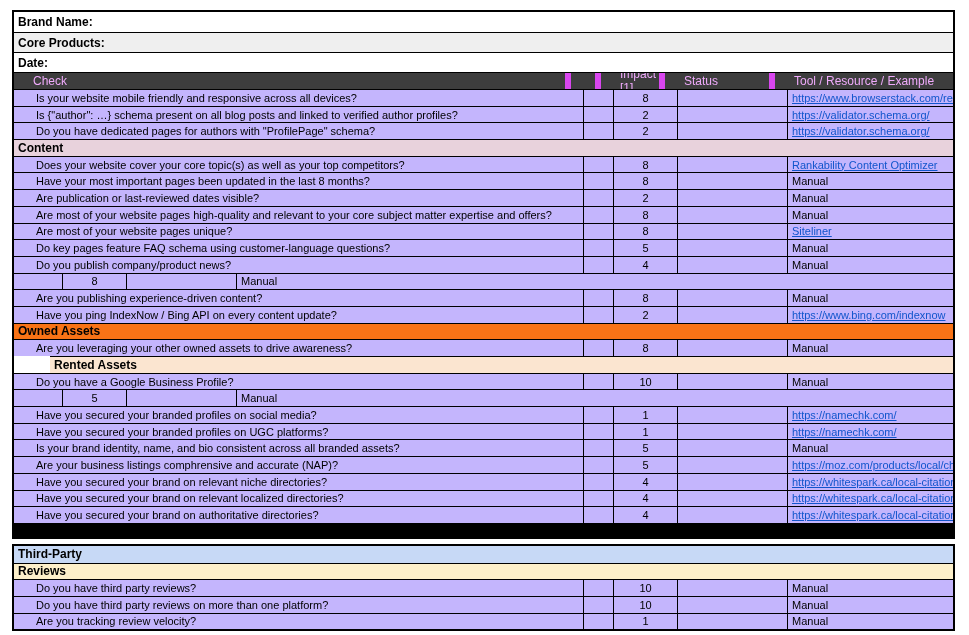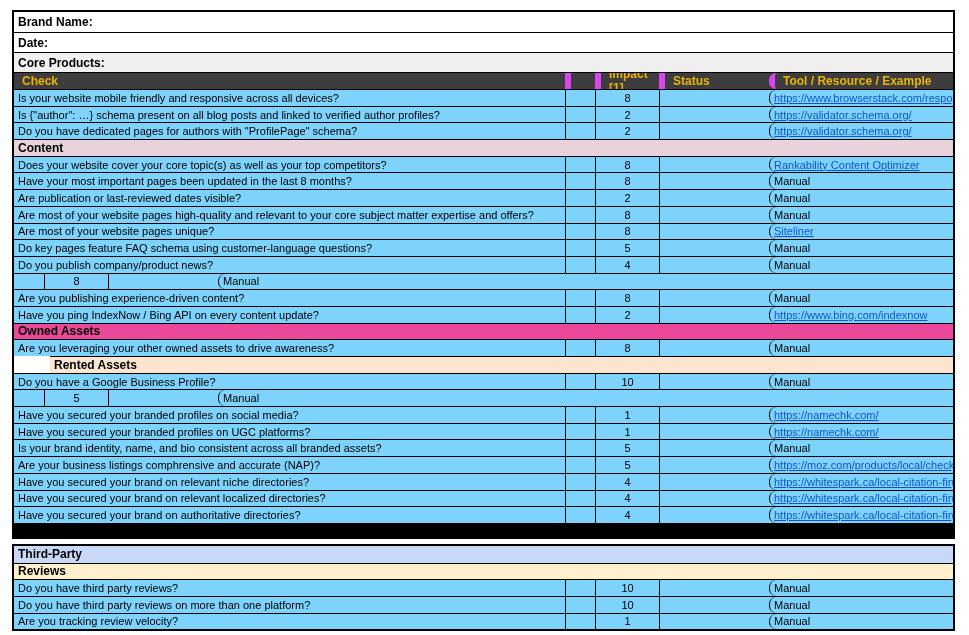--- a/index.html
+++ b/index.html
@@ -5,59 +5,59 @@
   * { margin:0; padding:0; box-sizing:border-box; }
   html,body { width:969px; height:635px; background:#ffffff; overflow:hidden;
               font-family:"Liberation Sans", sans-serif; }
   .sheet { position:absolute; left:12px; top:10px; width:943px; }
   .block { border:2px solid #000; background:#fff; }
   .spacer { height:5px; background:#fff; }
   .row { display:flex; align-items:stretch; }
   .row + .row { border-top:1px solid #000; }
   .field-row { height:20px; }
   .header-row { height:17px; background:#3d3d3d; }
-  .item-row { height:16.7px; background:#7dd3fc; }
+  .item-row { height:16.7px; background:#c4b5fd;padding-left:18px; }
   .section-row { height:16.7px; }
   .black-row { height:14px; background:#000; }
   .cell { height:100%; display:flex; align-items:center; overflow:hidden; }
   .item-row .cell + .cell { border-left:1px solid #000; }
   .header-row .cell + .cell { border-left:6px solid #d946ef; }
   .c-check { width:551px; }
   .c-gap   { width:30px; }
   .c-impact{ width:64px; justify-content:center; }
   .c-status{ width:110px; }
-  .c-tool  { flex:1;border-radius:7px; }
+  .c-tool  { flex:1; }
   .full { width:100%; }
   .bold-label { font-size:12px; font-weight:bold; color:#000; padding-left:4px; white-space:nowrap; }
-  .header-row .cell { font-size:12px; font-weight:bold; color:#eab308; padding-left:8px; }
+  .header-row .cell { font-size:12px; font-weight:normal; color:#f0abfc; padding-left:19px; }
   .header-row .c-impact { justify-content:flex-start; }
   .txt { font-size:11px; color:#000; padding-left:4px; white-space:nowrap; }
   .c-impact .txt { padding-left:0; }
   .c-tool .txt, .c-tool .lnk { padding-left:4px; }
   .lnk { font-size:11px; color:#1155cc; text-decoration:underline; white-space:nowrap; cursor:pointer; }
   .shaded { background:#efefef; }
 </style>
 </head>
 <body>
 
 <div class="sheet" id="sheet">
     <div class="block">
       <div class="row field-row">
         <div class="cell full">
           <span class="bold-label">Brand Name:</span>
         </div>
       </div>
+      <div class="row field-row shaded">
+        <div class="cell full">
+          <span class="bold-label">Core Products:</span>
+        </div>
+      </div>
       <div class="row field-row">
         <div class="cell full">
           <span class="bold-label">Date:</span>
-        </div>
-      </div>
-      <div class="row field-row shaded">
-        <div class="cell full">
-          <span class="bold-label">Core Products:</span>
         </div>
       </div>
       <div class="row header-row">
         <div class="cell c-check">
           <span class="">Check</span>
         </div>
         <div class="cell c-gap"></div>
         <div class="cell c-impact">
           <span class="">Impact [1]</span>
         </div>
@@ -232,21 +232,21 @@
         </div>
         <div class="cell c-gap"></div>
         <div class="cell c-impact">
           <span class="txt">2</span>
         </div>
         <div class="cell c-status"></div>
         <div class="cell c-tool">
           <span class="lnk">https://www.bing.com/indexnow</span>
         </div>
       </div>
-      <div class="row section-row" style="background: #ec4899;">
+      <div class="row section-row" style="background: #f97316;">
         <div class="cell full">
           <span class="bold-label">Owned Assets</span>
         </div>
       </div>
       <div class="row item-row">
         <div class="cell c-check">
           <span class="txt">Are you leveraging your other owned assets to drive awareness?</span>
         </div>
         <div class="cell c-gap"></div>
         <div class="cell c-impact">

